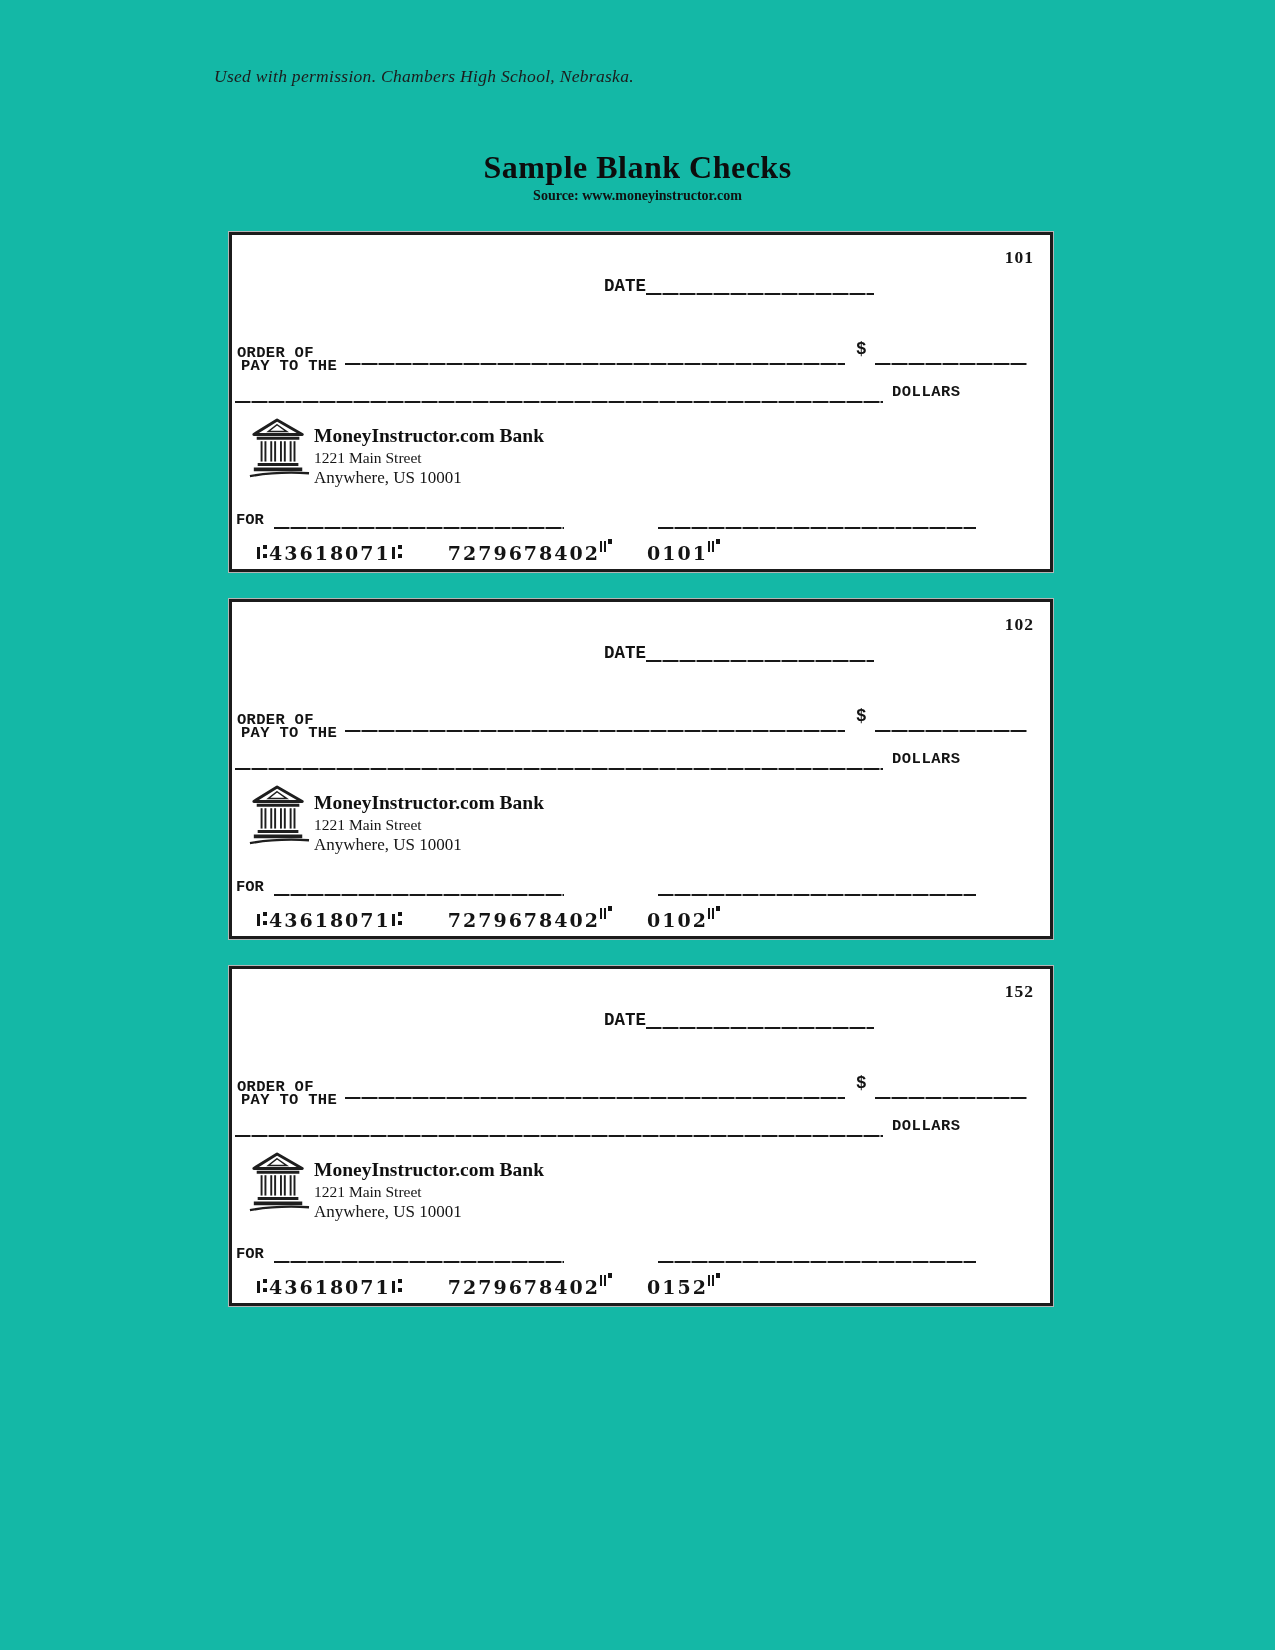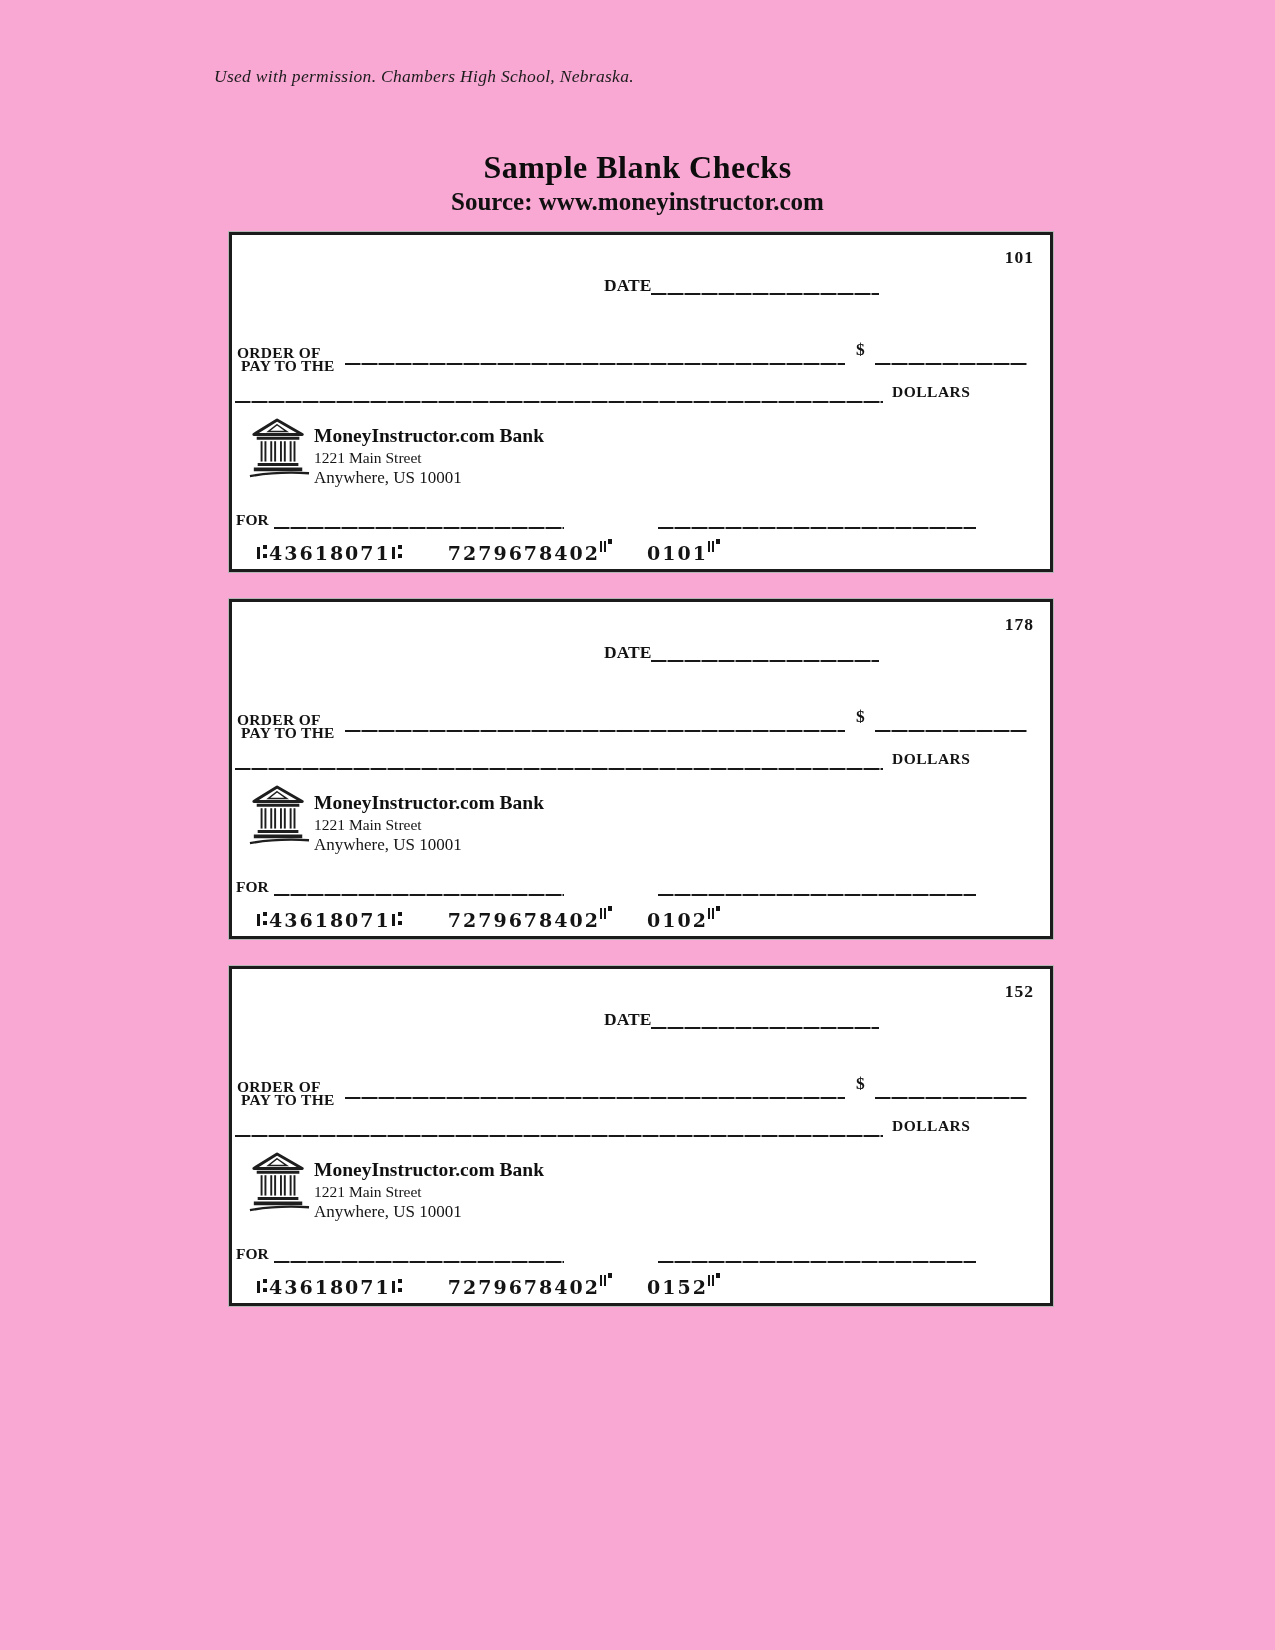--- a/index.html
+++ b/index.html
@@ -1,30 +1,30 @@
 <!DOCTYPE html>
 <html><head>
 <meta charset="utf-8">
 <style>
   html,body { margin:0; padding:0; background:#ffffff; }
   .page {
-    position:relative; width:1275px; height:1650px; background:#f9a8d4;
+    position:relative; width:1275px; height:1650px; background:#14b8a6;
     font-family:"Liberation Serif", serif; color:#161616; overflow:hidden;
   }
   .permission {
     position:absolute; left:214px; top:66px;
     font-style:italic; font-size:17.5px; letter-spacing:0.3px; color:#1c1c1c;
   }
   .title {
     position:absolute; left:0; right:0; top:149px; text-align:center;
     font-weight:bold; font-size:32px; letter-spacing:0.5px; color:#0d0d0d;
   }
   .source {
     position:absolute; left:0; right:0; top:188px; text-align:center;
-    font-weight:bold; font-size:25px; color:#111;
+    font-weight:bold; font-size:14px; color:#111;
   }
 
   .check {
     position:absolute; left:229px; width:824px; height:340px;
     background:#fff; border:3px solid #1b1b1b; box-sizing:border-box;
     box-shadow:0 0 0 1px #b5b5b5;
   }
   .c1 { top:232px; } .c2 { top:599px; } .c3 { top:966px; }
 
   .cnum {
@@ -32,21 +32,21 @@
     font-size:17.5px; font-weight:600; letter-spacing:1px; color:#141414;margin-left:34px;
   }
 
   
   .wline {
     display:inline-block; height:18px; vertical-align:-4px;
     background-image:repeating-linear-gradient(90deg,#181818 0 15px,#8d8d8d 15px 17px);
     background-size:100% 2px; background-position:0 100%; background-repeat:no-repeat;
   }
 
-  .lbl { font-weight:bold; color:#131313; }
+  .lbl { font-weight:bold; color:#131313;font-family:Liberation Mono, monospace; }
 
   .date-row { position:absolute; left:372px; top:40px; font-size:17.5px; white-space:nowrap; }
   .date-line { width:228px; }
 
   .pay-to   { position:absolute; left:9px;  top:86px;  font-size:15.5px; letter-spacing:0.3px;margin-top:36px; }
   .order-of { position:absolute; left:5px;  top:109px; font-size:15.5px; letter-spacing:0.3px; }
   .payee-line  { position:absolute; left:113px; top:112px; width:500px; }
   .dollar-sign { position:absolute; left:624px; top:104px; font-size:17.5px; }
   .amount-line { position:absolute; left:643px; top:112px; width:152px; }
 
@@ -129,21 +129,21 @@
     <div class="lbl for-lbl">FOR</div>
     <span class="wline memo-line"></span>
     <span class="wline sig-line"></span>
 
     <div class="micr">
       <span class="m-transit"></span><span class="num">43618071</span><span class="m-transit"></span><span class="gap-a"></span><span class="num">7279678402</span><span class="m-onus"></span><span class="gap-b"></span><span class="num">0101</span><span class="m-onus"></span>
     </div>
   </div>
 
   <div class="check c2">
-    <div class="cnum">178</div>
+    <div class="cnum">102</div>
     <div class="date-row">
       <span class="lbl">DATE</span><span class="wline date-line"></span>
     </div>
     <div class="lbl pay-to">PAY TO THE</div>
     <div class="lbl order-of">ORDER OF</div>
     <span class="wline payee-line"></span>
     <div class="lbl dollar-sign">$</div>
     <span class="wline amount-line"></span>
     <span class="wline words-line"></span>
     <div class="lbl dollars-lbl">DOLLARS</div>

